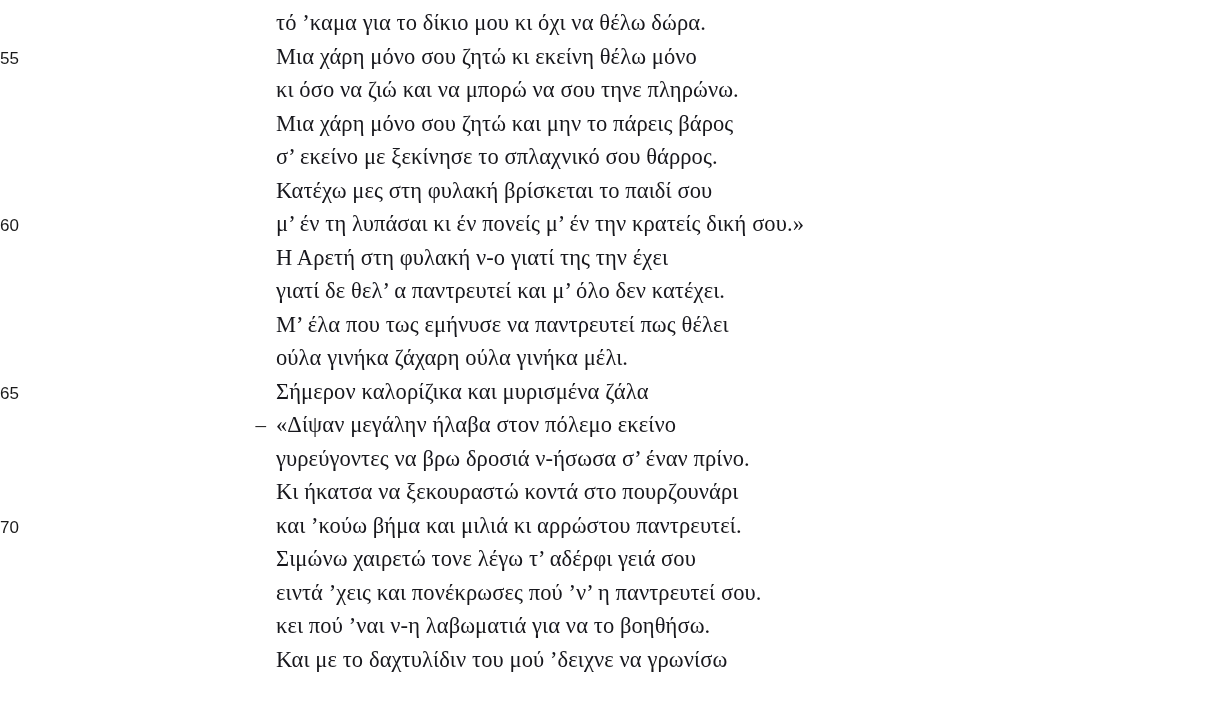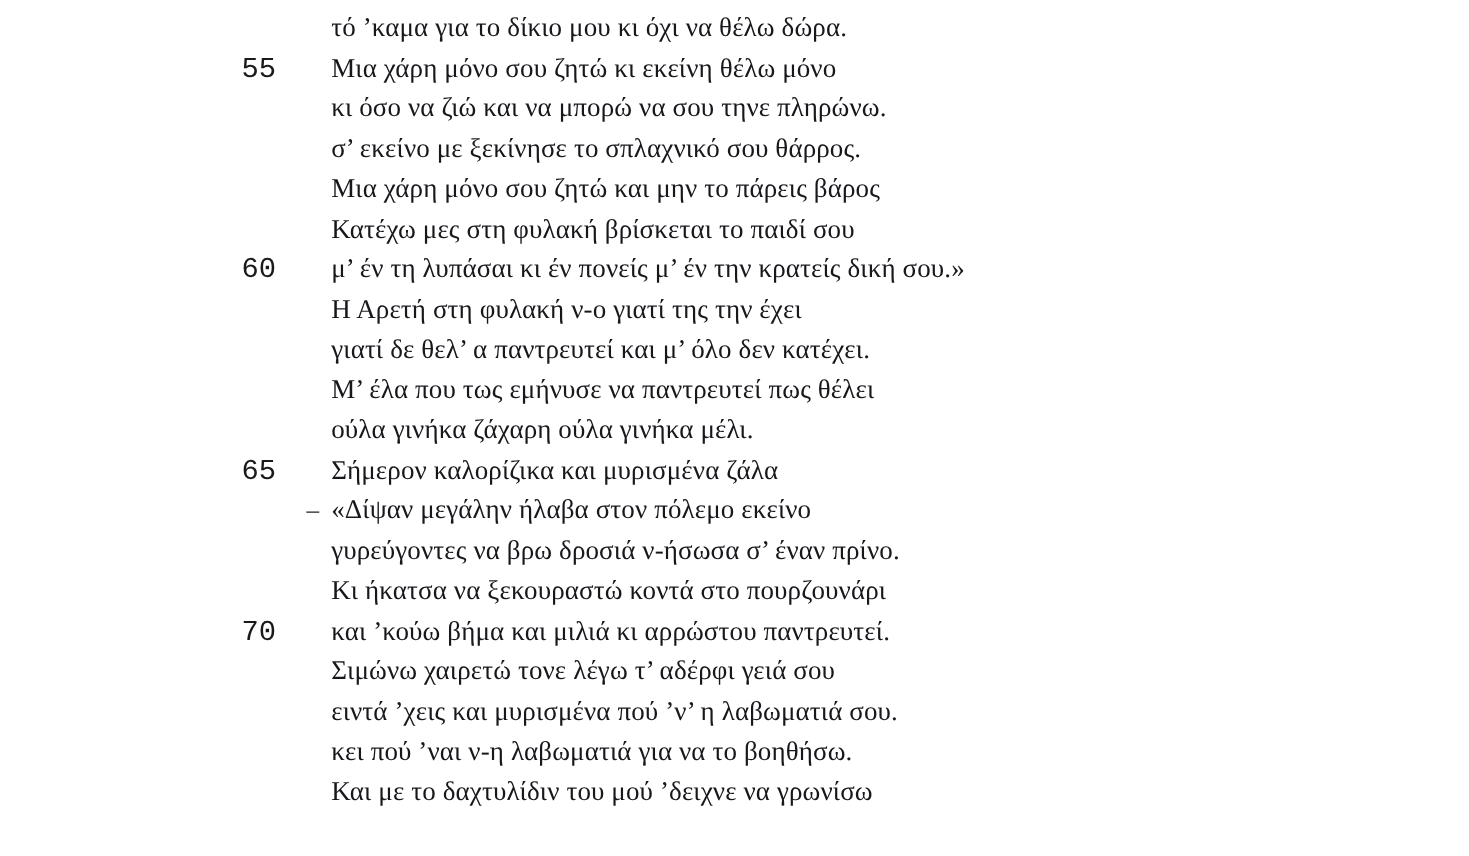--- a/index.html
+++ b/index.html
@@ -26,25 +26,25 @@
     margin: 0;
     padding: 0;
   }
   .verse-row {
     display: flex;
     align-items: baseline;
     height: 33.5px;
   }
   .line-number {
     width: 230px;
-    text-align: right;
+    text-align: left;
     padding-right: 0px;
-    font-size: 24px;
+    font-size: 17px;
     color: #1a1a1a;
-    font-family: Liberation Mono, monospace;
+    font-family: Liberation Sans, sans-serif;
     white-space: pre;
   }
   .speaker-dash {
     width: 36px;
     text-align: right;
     padding-right: 10px;
     font-size: 21px;
     color: #1a1a1a;
     white-space: pre;
   }
@@ -72,26 +72,26 @@
         <span class="verse-text">Μια χάρη μόνο σου ζητώ κι εκείνη θέλω μόνο</span>
       </li>
       <li class="verse-row">
         <span class="line-number"></span>
         <span class="speaker-dash"></span>
         <span class="verse-text">κι όσο να ζιώ και να μπορώ να σου τηνε πληρώνω.</span>
       </li>
       <li class="verse-row">
         <span class="line-number"></span>
         <span class="speaker-dash"></span>
-        <span class="verse-text">σ’ εκείνο με ξεκίνησε το σπλαχνικό σου θάρρος.</span>
+        <span class="verse-text">Μια χάρη μόνο σου ζητώ και μην το πάρεις βάρος</span>
       </li>
       <li class="verse-row">
         <span class="line-number"></span>
         <span class="speaker-dash"></span>
-        <span class="verse-text">Μια χάρη μόνο σου ζητώ και μην το πάρεις βάρος</span>
+        <span class="verse-text">σ’ εκείνο με ξεκίνησε το σπλαχνικό σου θάρρος.</span>
       </li>
       <li class="verse-row">
         <span class="line-number"></span>
         <span class="speaker-dash"></span>
         <span class="verse-text">Κατέχω μες στη φυλακή βρίσκεται το παιδί σου</span>
       </li>
       <li class="verse-row">
         <span class="line-number">60</span>
         <span class="speaker-dash"></span>
         <span class="verse-text">μ’ έν τη λυπάσαι κι έν πονείς μ’ έν την κρατείς δική σου.»</span>
@@ -142,21 +142,21 @@
         <span class="verse-text">και ’κούω βήμα και μιλιά κι αρρώστου παντρευτεί.</span>
       </li>
       <li class="verse-row">
         <span class="line-number"></span>
         <span class="speaker-dash"></span>
         <span class="verse-text">Σιμώνω χαιρετώ τονε λέγω τ’ αδέρφι γειά σου</span>
       </li>
       <li class="verse-row">
         <span class="line-number"></span>
         <span class="speaker-dash"></span>
-        <span class="verse-text">ειντά ’χεις και μυρισμένα πού ’ν’ η λαβωματιά σου.</span>
+        <span class="verse-text">ειντά ’χεις και πονέκρωσες πού ’ν’ η παντρευτεί σου.</span>
       </li>
       <li class="verse-row">
         <span class="line-number"></span>
         <span class="speaker-dash"></span>
         <span class="verse-text">κει πού ’ναι ν-η λαβωματιά για να το βοηθήσω.</span>
       </li>
       <li class="verse-row">
         <span class="line-number"></span>
         <span class="speaker-dash"></span>
         <span class="verse-text">Και με το δαχτυλίδιν του μού ’δειχνε να γρωνίσω</span>

